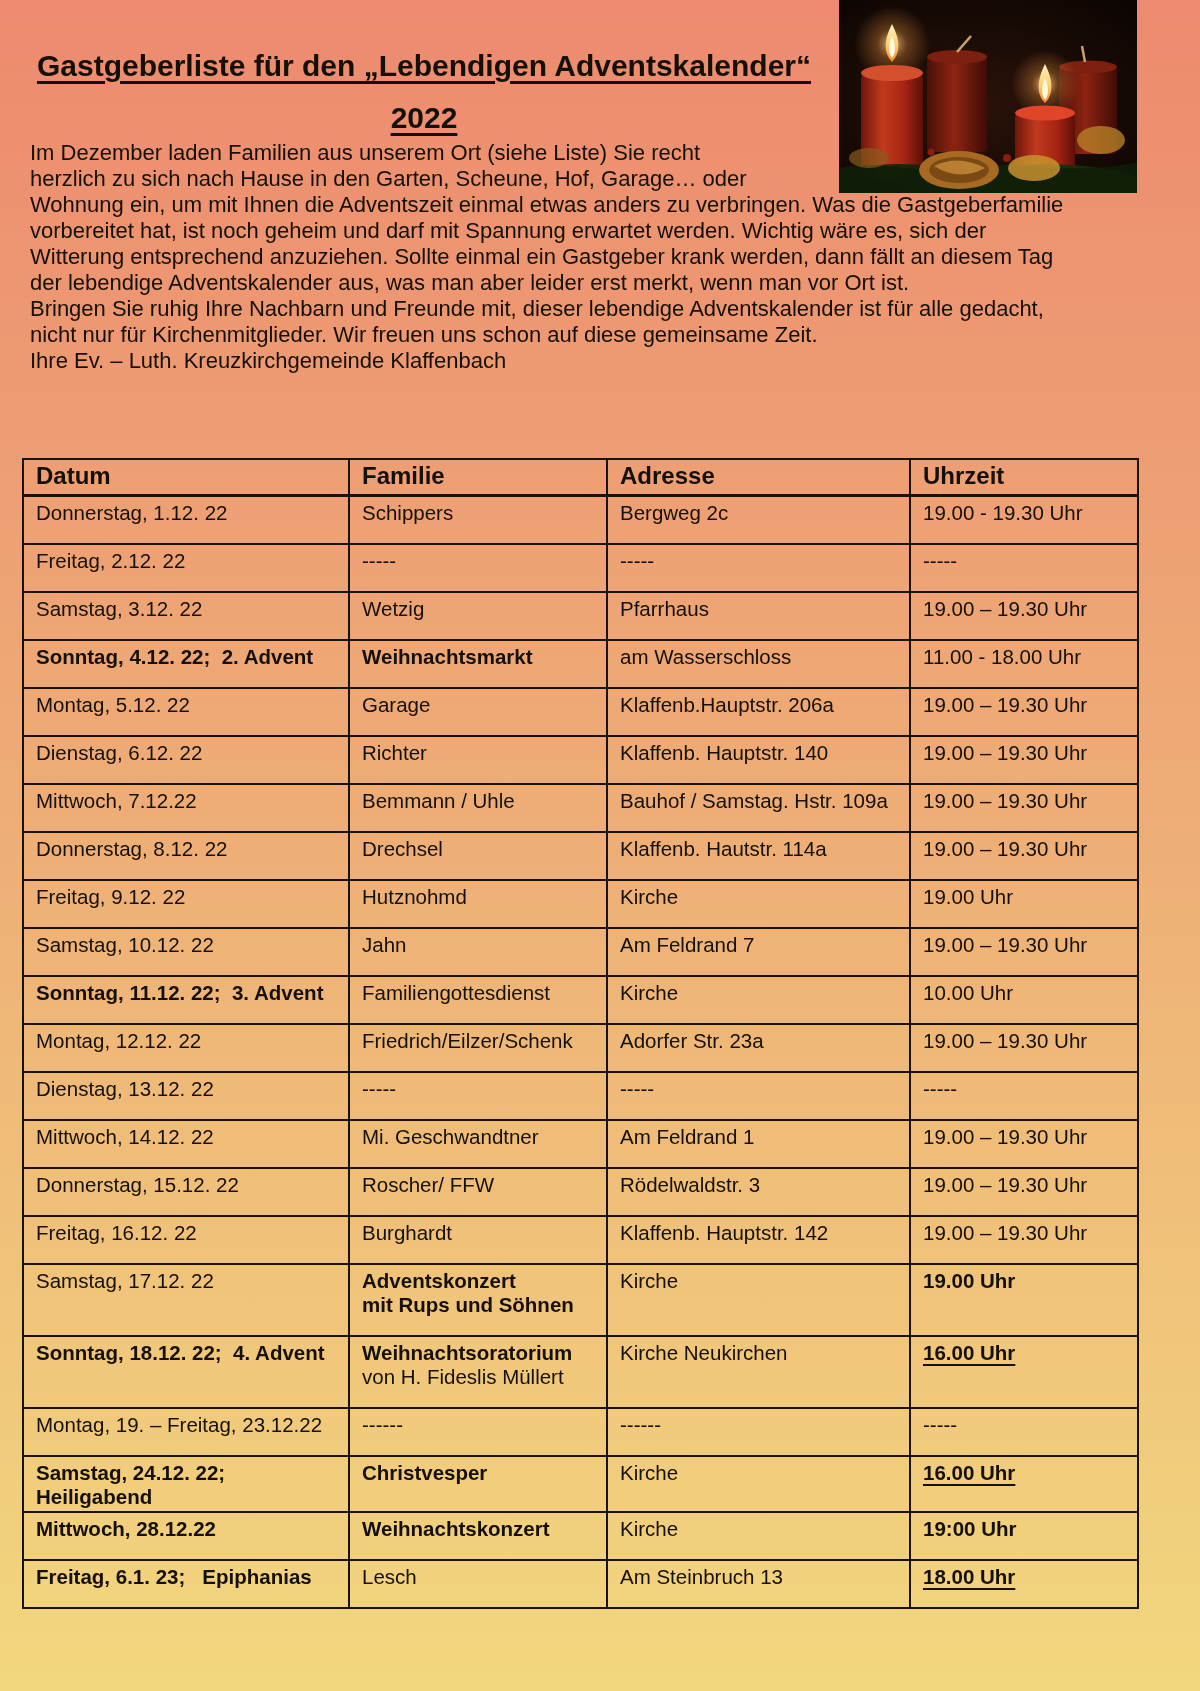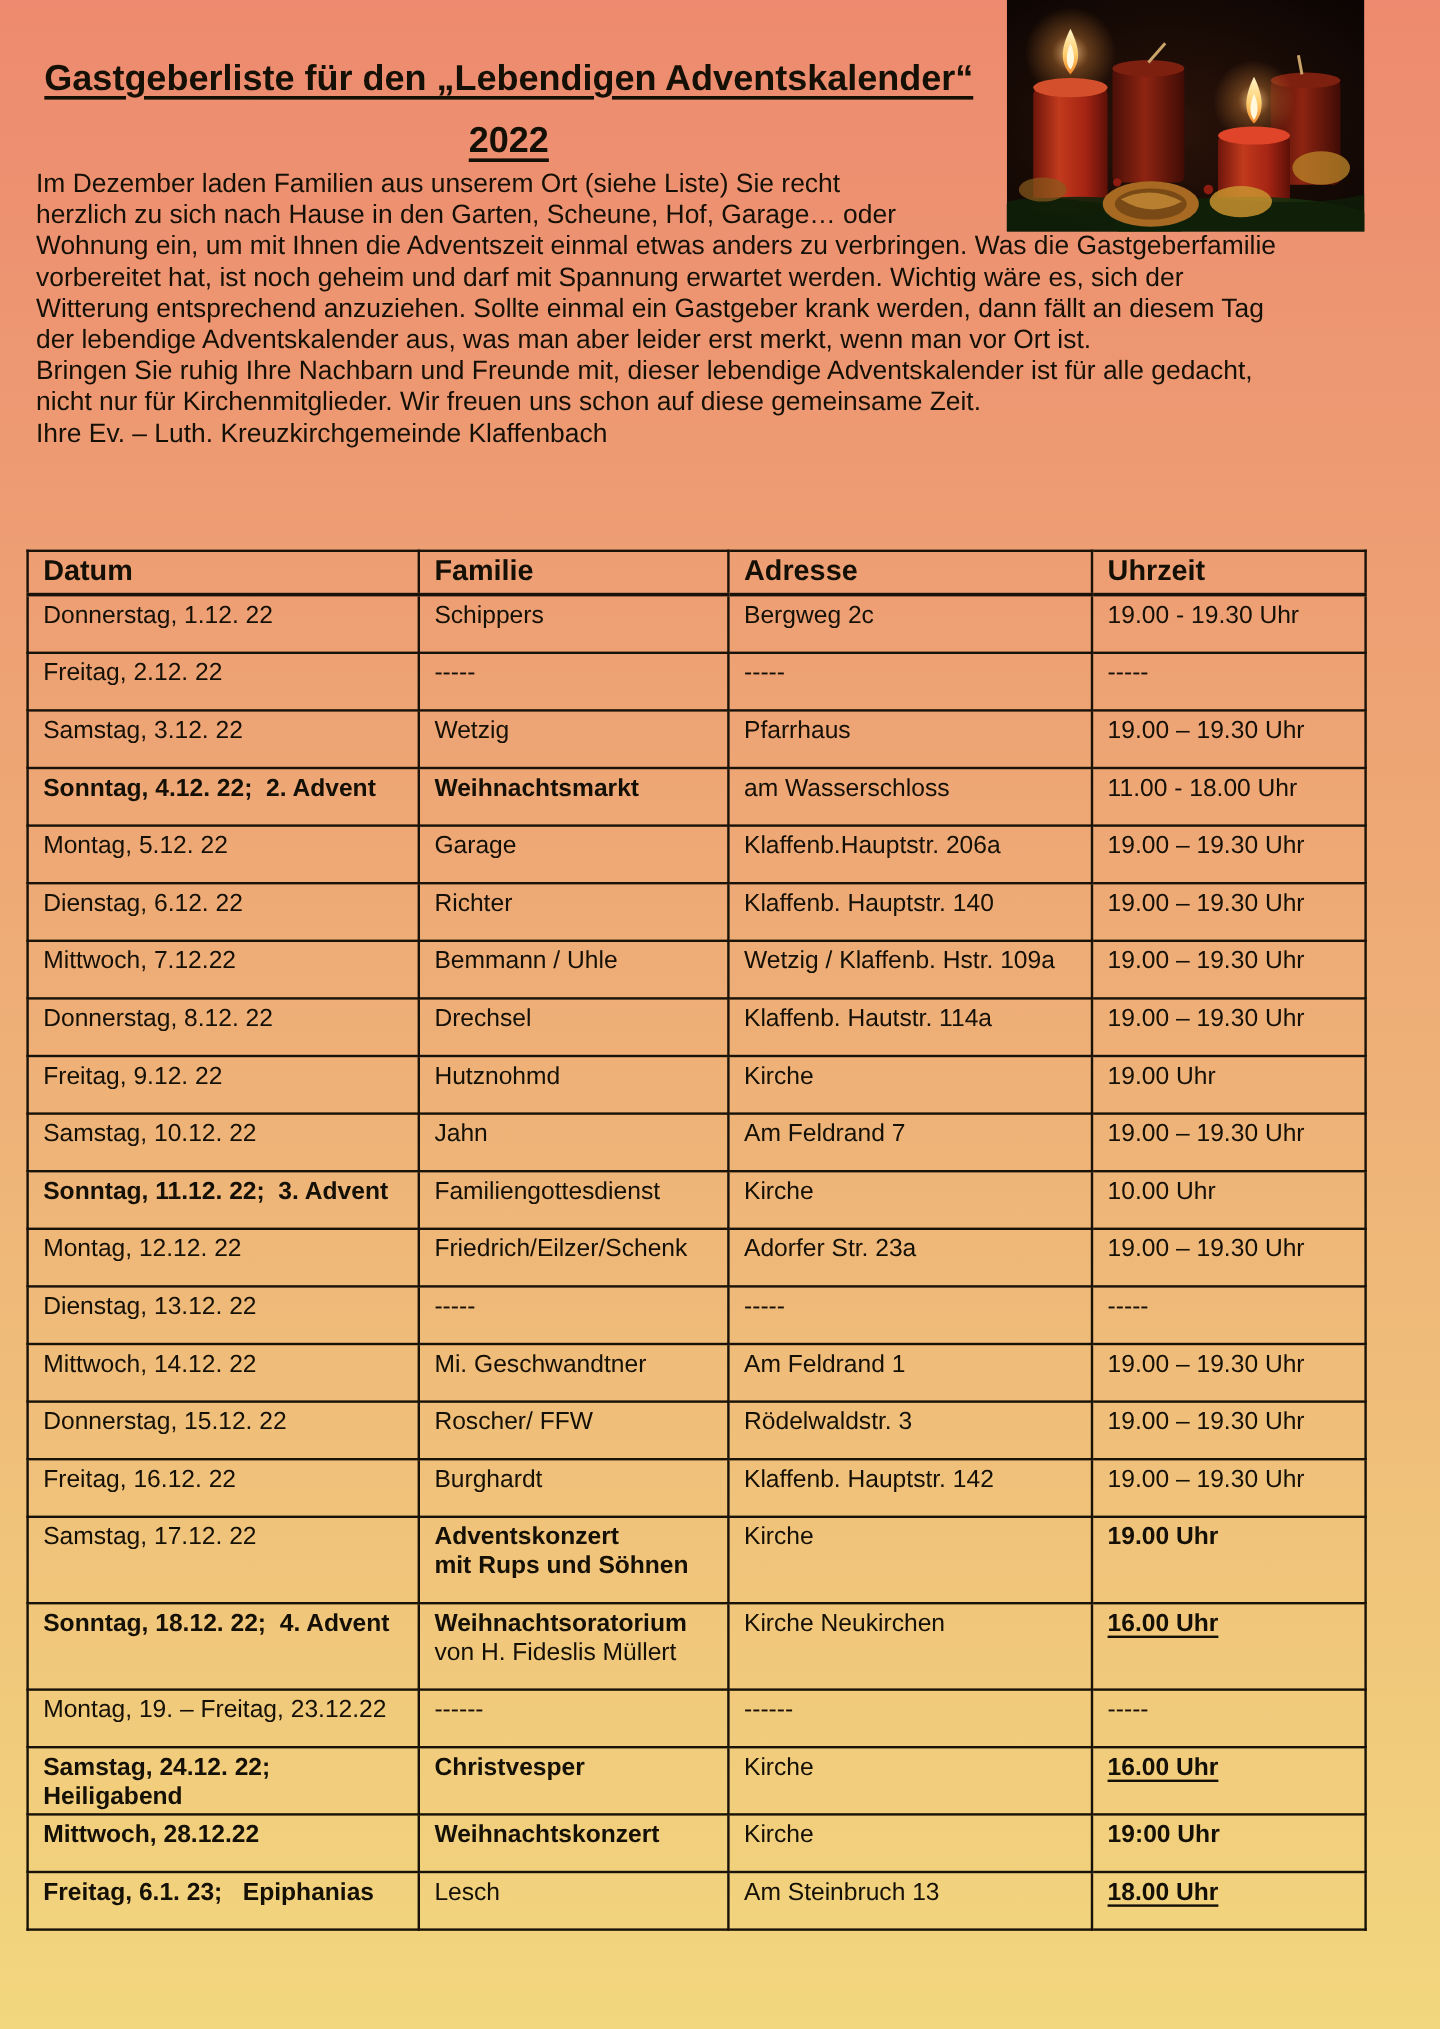--- a/index.html
+++ b/index.html
@@ -211,21 +211,21 @@
         </tr>
         <tr class="regular">
           <td><span>Dienstag, 6.12. 22</span></td>
           <td><span>Richter</span></td>
           <td><span>Klaffenb. Hauptstr. 140</span></td>
           <td><span>19.00 – 19.30 Uhr</span></td>
         </tr>
         <tr class="regular">
           <td><span>Mittwoch, 7.12.22</span></td>
           <td><span>Bemmann / Uhle</span></td>
-          <td><span>Wetzig / Klaffenb. Hstr. 109a</span></td>
+          <td><span>Bauhof / Samstag. Hstr. 109a</span></td>
           <td><span>19.00 – 19.30 Uhr</span></td>
         </tr>
         <tr class="regular">
           <td><span>Donnerstag, 8.12. 22</span></td>
           <td><span>Drechsel</span></td>
           <td><span>Klaffenb. Hautstr. 114a</span></td>
           <td><span>19.00 – 19.30 Uhr</span></td>
         </tr>
         <tr class="regular">
           <td><span>Freitag, 9.12. 22</span></td>

